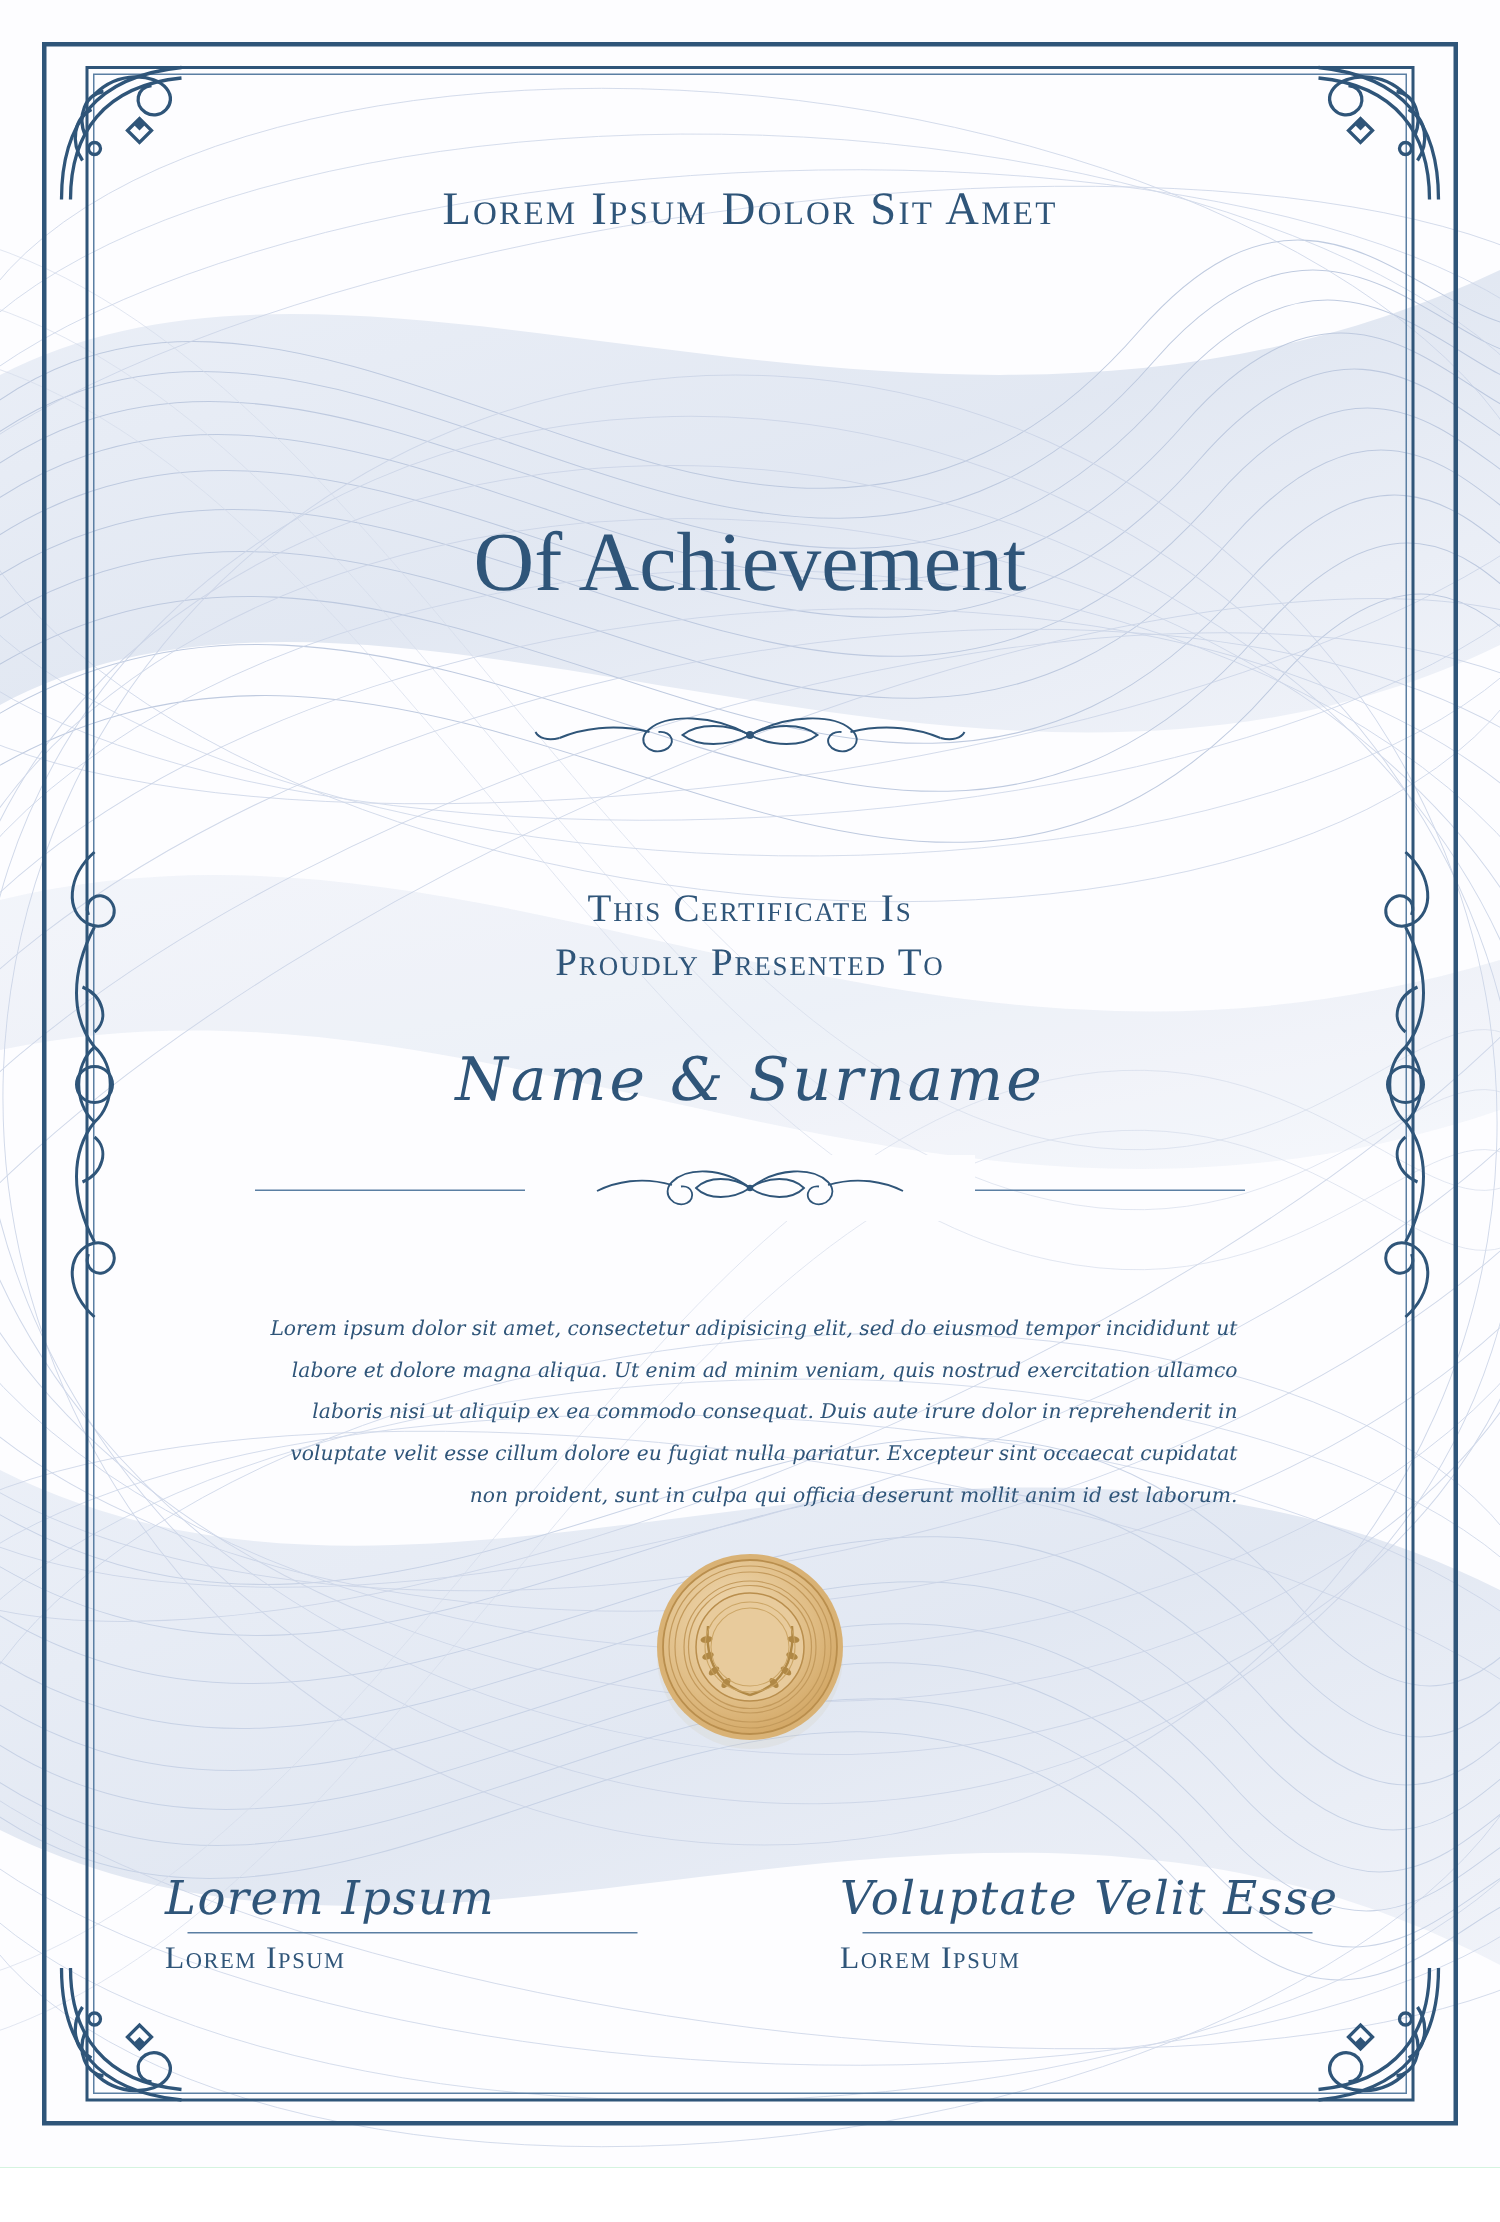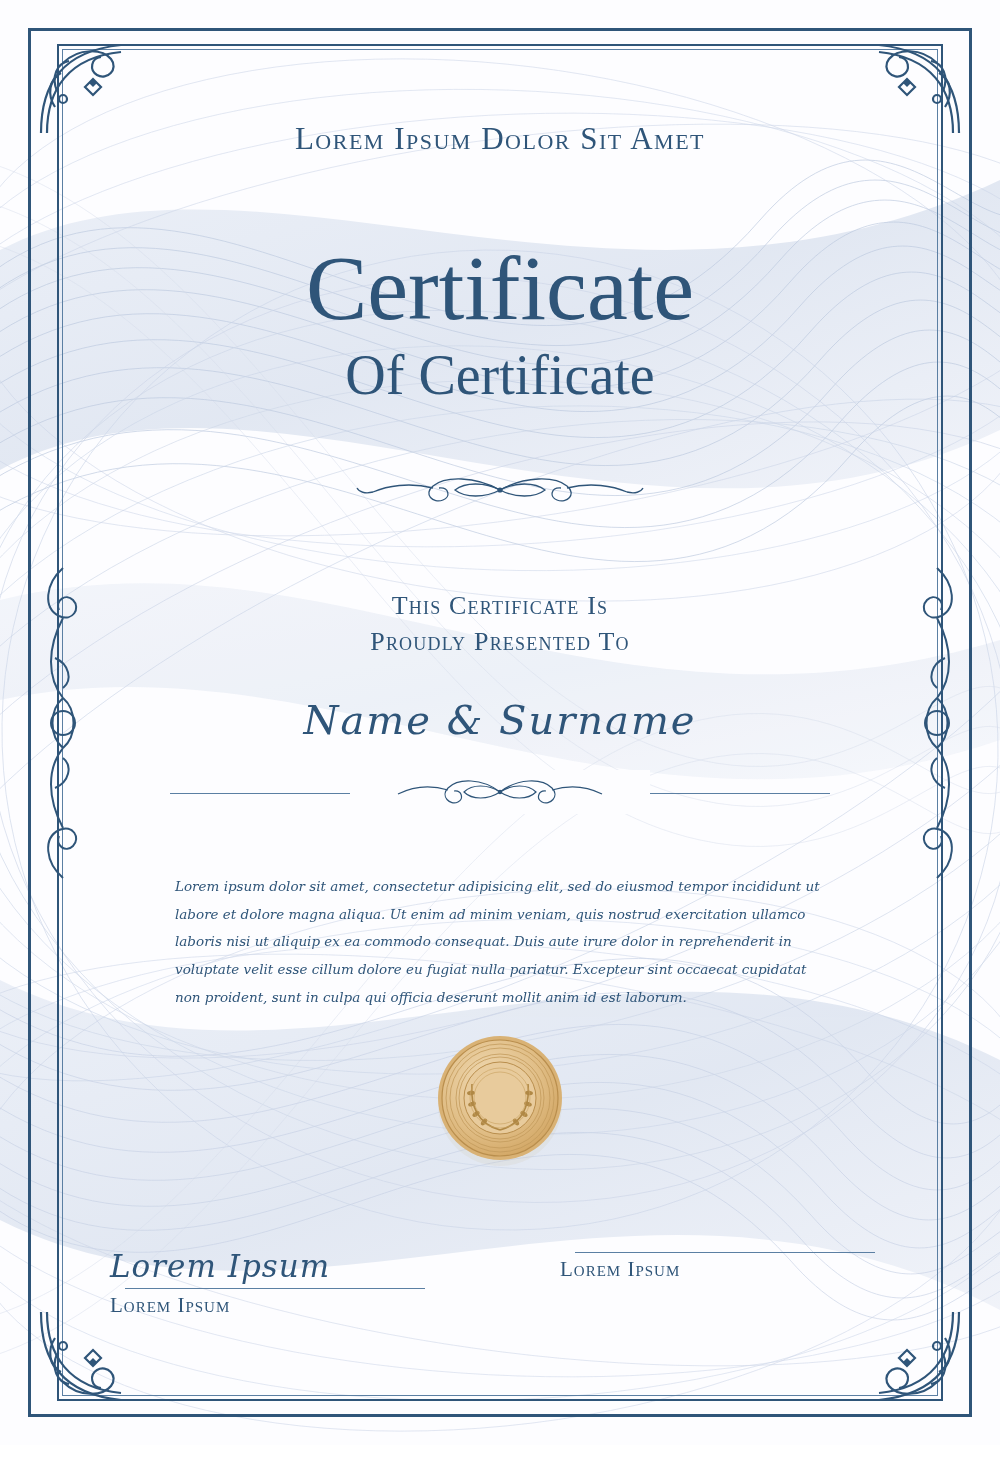--- a/index.html
+++ b/index.html
@@ -157,21 +157,21 @@
 
   .body-text {
     position: absolute;
     top: 873px;
     left: 175px;
     right: 175px;
     color: #2f5579;
     font-size: 13.5px;
     font-style: italic;
     line-height: 2.05;
-    text-align: left;
+    text-align: right;
     font-family: "DejaVu Serif", serif;
   }
 
   
   .seal {
     position: absolute;
     top: 1018px;
     left: 50%;
     transform: translateX(-50%);
     width: 160px;
@@ -362,23 +362,22 @@
       <circle cx="30" cy="165" r="12"></circle>
       <path d="M22,100 C36,106 40,122 30,130"></path>
       <path d="M22,230 C36,224 40,208 30,200"></path>
     </g>
   </svg>
 
   <div class="content">
 
     <div class="eyebrow">Lorem Ipsum Dolor Sit Amet</div>
 
-    <div class="title-main">Certificate</div>
-
-    <div class="title-sub">Of Certificate</div>
+
+    <div class="title-sub">Of Achievement</div>
 
     <svg class="divider-top" viewBox="0 0 350 40">
       <g fill="none" stroke="#2f5579" stroke-width="1.3">
         <path d="M175,20 C150,6 120,6 108,16 C98,24 108,34 118,30 C126,27 124,17 114,18"></path>
         <path d="M175,20 C200,6 230,6 242,16 C252,24 242,34 232,30 C224,27 226,17 236,18"></path>
         <path d="M175,20 C160,12 140,12 130,20 C140,28 160,28 175,20"></path>
         <path d="M175,20 C190,12 210,12 220,20 C210,28 190,28 175,20"></path>
         <path d="M108,18 C84,12 62,16 48,22"></path>
         <path d="M242,18 C266,12 288,16 302,22"></path>
         <path d="M48,22 C40,24 34,22 32,18"></path>
@@ -452,18 +451,19 @@
       </g>
     </svg>
 
     <div class="sig left">
       <div class="sig-name">Lorem Ipsum</div>
       <div class="sig-rule"></div>
       <div class="sig-title">Lorem Ipsum</div>
     </div>
 
     <div class="sig right">
+      <div class="sig-name">Voluptate Velit Esse</div>
       <div class="sig-rule"></div>
       <div class="sig-title">Lorem Ipsum</div>
     </div>
 
   </div>
 </div>
 
 </body></html>

